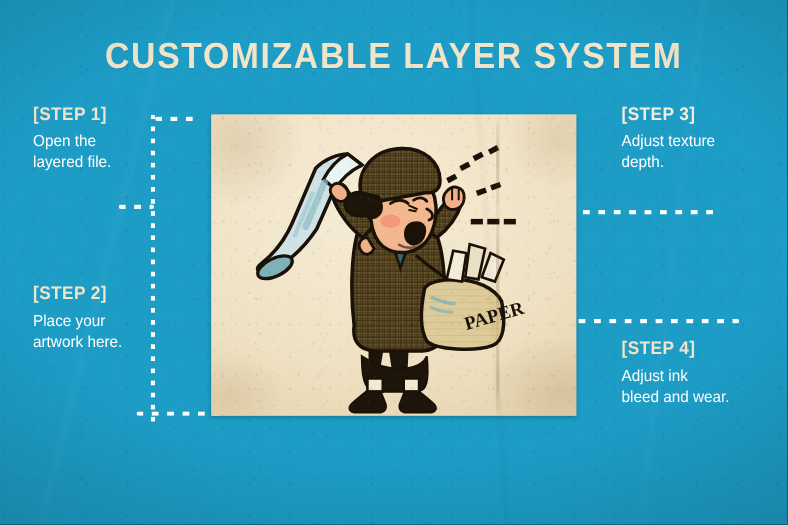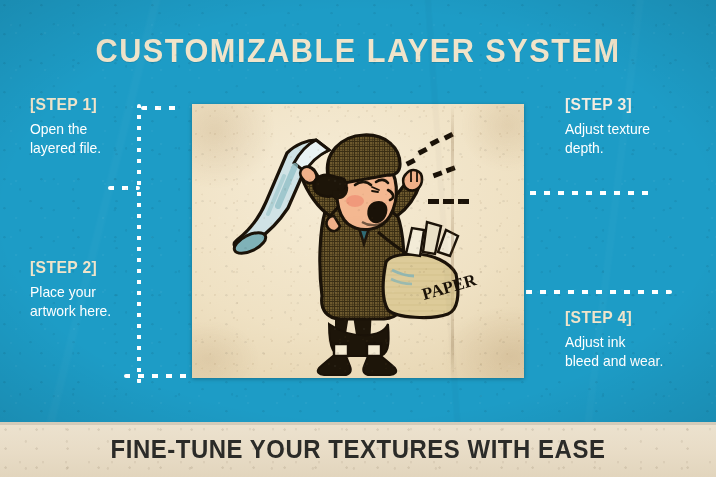--- a/index.html
+++ b/index.html
@@ -332,19 +332,14 @@
 
     <div class="paper-stains"></div>
     <div class="paper-fiber"></div>
     <div class="crease"></div>
   </div>
 
   <div class="grain"></div>
   <div class="scuff"></div>
   <div class="vignette"></div>
 
-  <div id="banner">
-    <div id="banner-edge"></div>
-    <div class="grain2"></div>
-    <div id="banner-text">FINE-TUNE YOUR TEXTURES WITH EASE</div>
-  </div>
 
 </div>
 
 </body></html>

